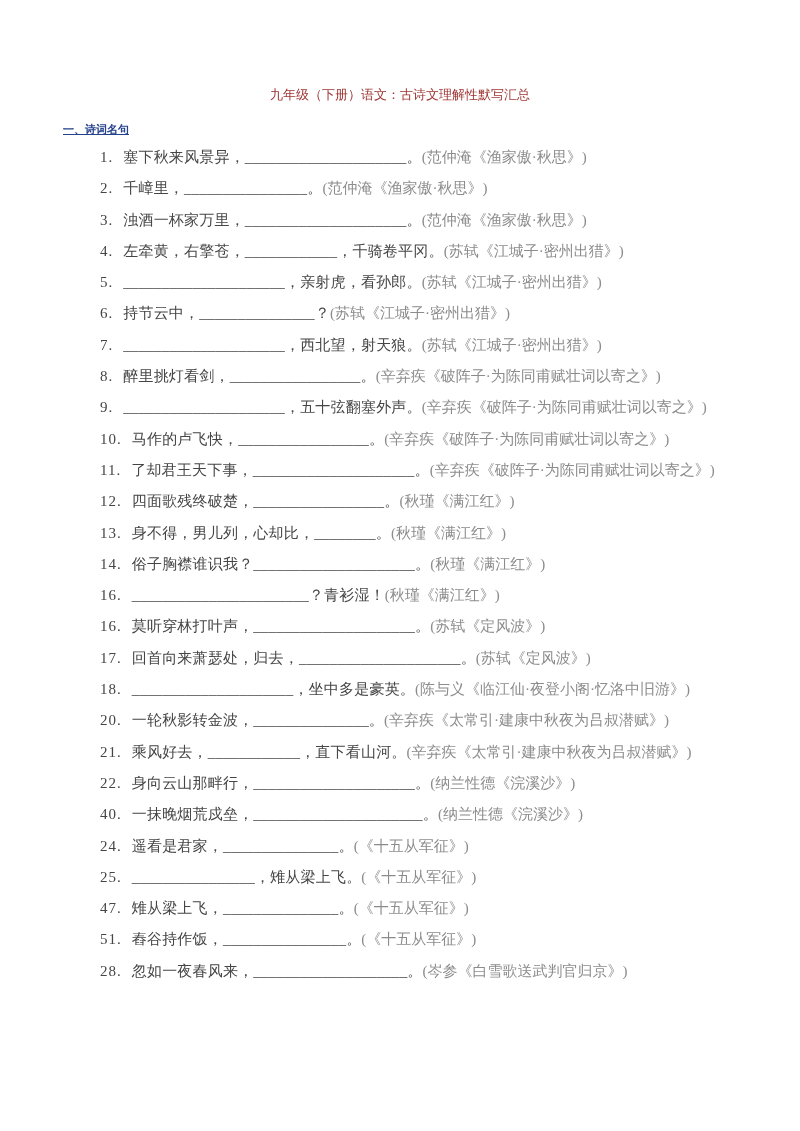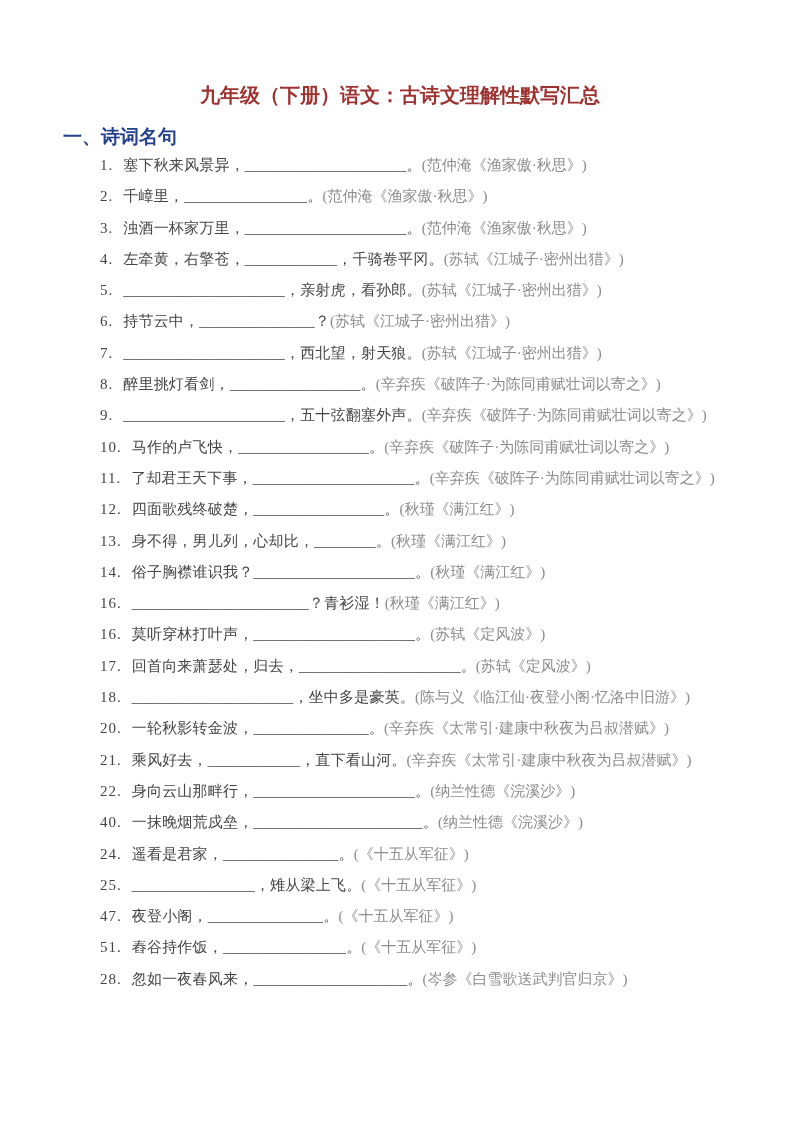--- a/index.html
+++ b/index.html
@@ -18,32 +18,33 @@
     color: var(--body);
     overflow: hidden;
   }
   .page {
     width: 800px;
     height: 1131px;
     padding: 84px 63px 0 63px;
     background: var(--page-bg);
   }
   .doc-title {
-    font-size: 20px;
+    font-size: 13px;
     line-height: 22px;
-    font-weight: bold;
+    font-weight: normal;
     text-align: center;
     color: var(--title);
-    margin-bottom: 20px;
+    margin-bottom: 12px;
   }
   .section-heading {
-    font-size: 19px;
+    font-size: 11px;
     line-height: 22px;
     font-weight: bold;
     color: var(--heading);
+    text-decoration: underline;
   }
   .q-list { margin-top: 2px; }
   .q-line {
     font-size: 15px;
     line-height: 31.3px;
     text-indent: 37px;
     color: var(--body);
   }
   .q-num { margin-right: 10px; letter-spacing: 1px; }
   .q-content { letter-spacing: 0.2px; }
@@ -100,19 +101,19 @@
   <p class="q-line"><span class="q-num">21.</span><span class="q-content">乘风好去，____________，直下看山河。</span><span class="q-source">(辛弃疾《太常引·建康中秋夜为吕叔潜赋》)</span></p>
 
   <p class="q-line"><span class="q-num">22.</span><span class="q-content">身向云山那畔行，_____________________。</span><span class="q-source">(纳兰性德《浣溪沙》)</span></p>
 
   <p class="q-line"><span class="q-num">40.</span><span class="q-content">一抹晚烟荒戍垒，______________________。</span><span class="q-source">(纳兰性德《浣溪沙》)</span></p>
 
   <p class="q-line"><span class="q-num">24.</span><span class="q-content">遥看是君家，_______________。</span><span class="q-source">(《十五从军征》)</span></p>
 
   <p class="q-line"><span class="q-num">25.</span><span class="q-content">________________，雉从梁上飞。</span><span class="q-source">(《十五从军征》)</span></p>
 
-  <p class="q-line"><span class="q-num">47.</span><span class="q-content">夜登小阁，_______________。</span><span class="q-source">(《十五从军征》)</span></p>
+  <p class="q-line"><span class="q-num">47.</span><span class="q-content">雉从梁上飞，_______________。</span><span class="q-source">(《十五从军征》)</span></p>
 
   <p class="q-line"><span class="q-num">51.</span><span class="q-content">舂谷持作饭，________________。</span><span class="q-source">(《十五从军征》)</span></p>
 
   <p class="q-line"><span class="q-num">28.</span><span class="q-content">忽如一夜春风来，____________________。</span><span class="q-source">(岑参《白雪歌送武判官归京》)</span></p>
 </div>
 </div>
 
 </body></html>

